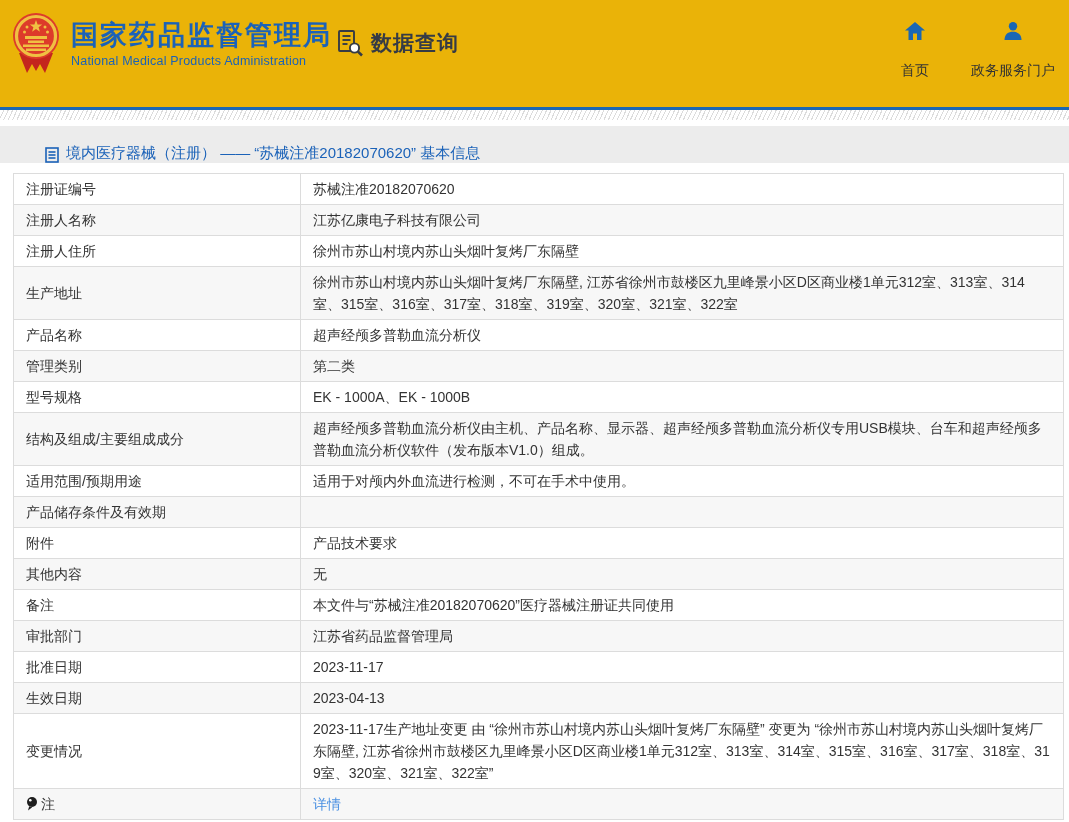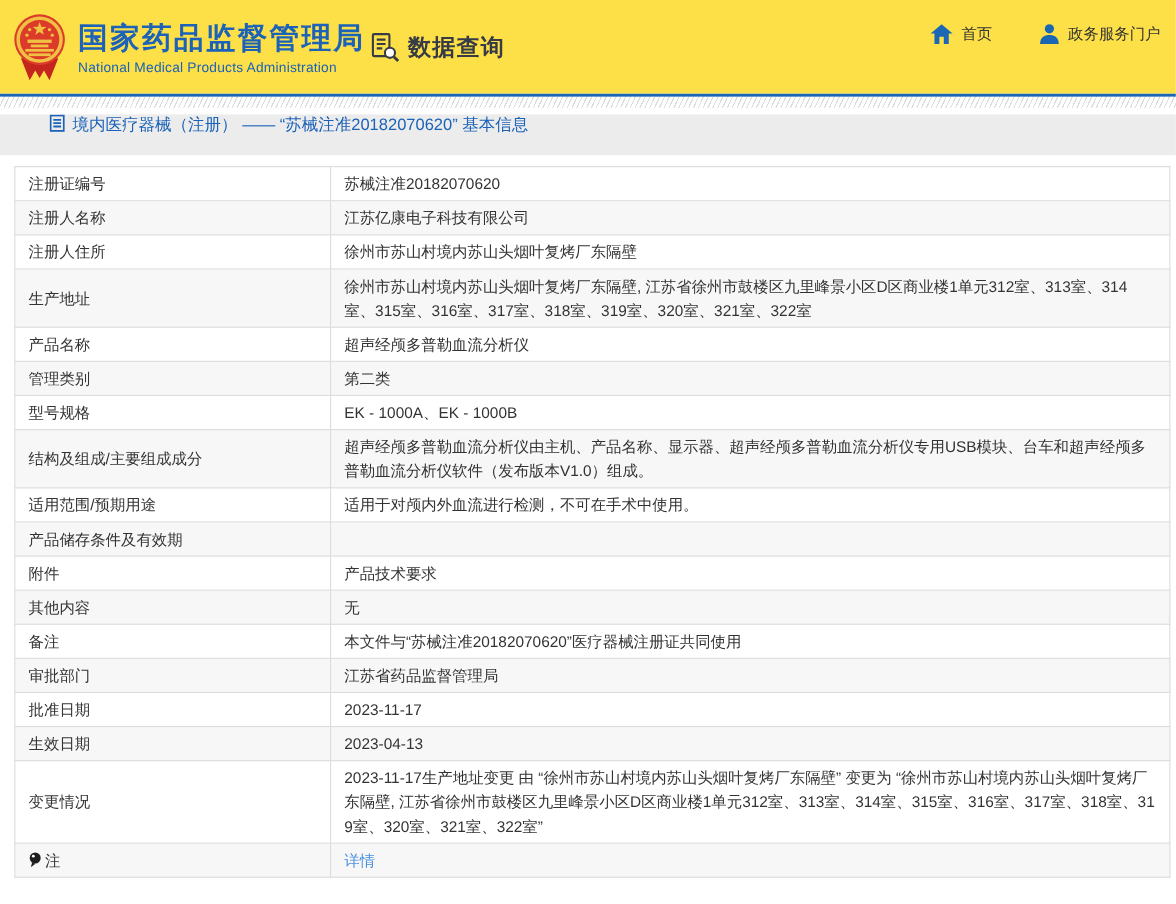--- a/index.html
+++ b/index.html
@@ -1,35 +1,35 @@
 <!DOCTYPE html>
 <html><head>
 <meta charset="utf-8">
 <style>
   * { box-sizing: border-box; margin: 0; padding: 0; }
   html, body { width: 1069px; height: 822px; overflow: hidden; background: #fff;
     font-family: "Liberation Sans", "DejaVu Sans", sans-serif; }
 
   
-  .header { position: relative; height: 85px; background: #fde047; }
+  .header { position: relative; height: 107px; background: #eab308; }
   .brand { position: absolute; left: 12px; top: 11px; display: flex; align-items: center; gap: 11px; cursor: pointer; }
   .brand-title { font-size: 27px; font-weight: bold; color: #1b62b8; letter-spacing: 2px; line-height: 1.15; }
   .brand-sub { font-size: 12.5px; color: #1b62b8; margin-top: 3px; letter-spacing: .2px; }
   .data-query { position: absolute; left: 337px; top: 29px; display: flex; align-items: center; gap: 7px;
     font-size: 21px; color: #363b45; font-weight: 600; letter-spacing: 1px; cursor: pointer; }
   .top-nav { position: absolute; right: 14px; top: 21px; display: flex; gap: 42px; }
-  .nav-item { display: flex; flex-direction: row; align-items: center; gap: 7px;
+  .nav-item { display: flex; flex-direction: column; align-items: center; gap: 21px;
     font-size: 14px; color: #333; cursor: pointer; }
 
   .blue-line { height: 3px; background: #1a67b4; }
   .hatch { height: 10px;
     background: repeating-linear-gradient(115deg, #fff 0px, #fff 3px, #dcdcdc 3px, #dcdcdc 4px); }
 
   
-  .breadcrumb { margin-top: 6px; height: 37px; background: #ececec; display: flex; align-items: flex-start;
+  .breadcrumb { margin-top: 6px; height: 37px; background: #ececec; display: flex; align-items: flex-end;
     gap: 7px; padding-left: 45px; font-size: 15px; color: #1b62b8; }
 
   
   .table-wrap { margin: 10px 13px 0 13px; }
   table.info { width: 1051px; border-collapse: collapse; table-layout: fixed;
     font-size: 14px; color: #333; border: 1px solid #c9c9c9; }
   table.info td { border: 1px solid #dcdcdc; padding: 4px 12px; line-height: 22px; vertical-align: middle; }
   table.info tr:nth-child(even) td { background: #f7f7f7; }
   td.label { text-align: left; color: #333; }
   td.value { text-align: left; word-break: break-all; }

